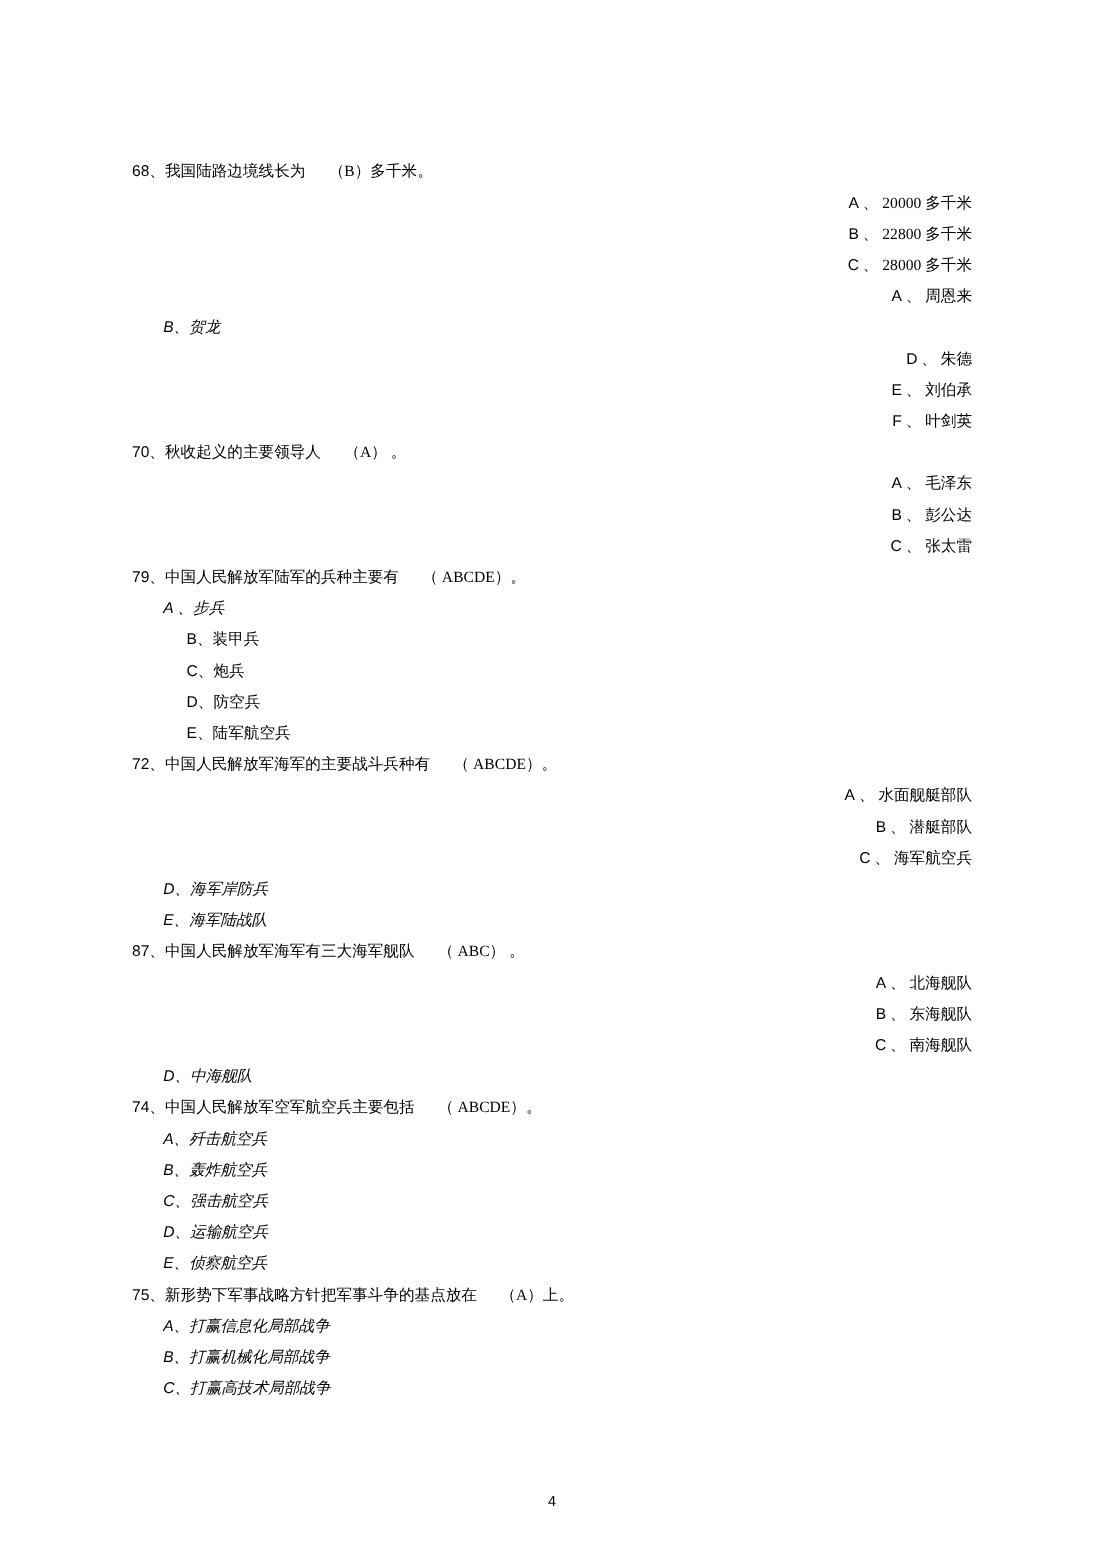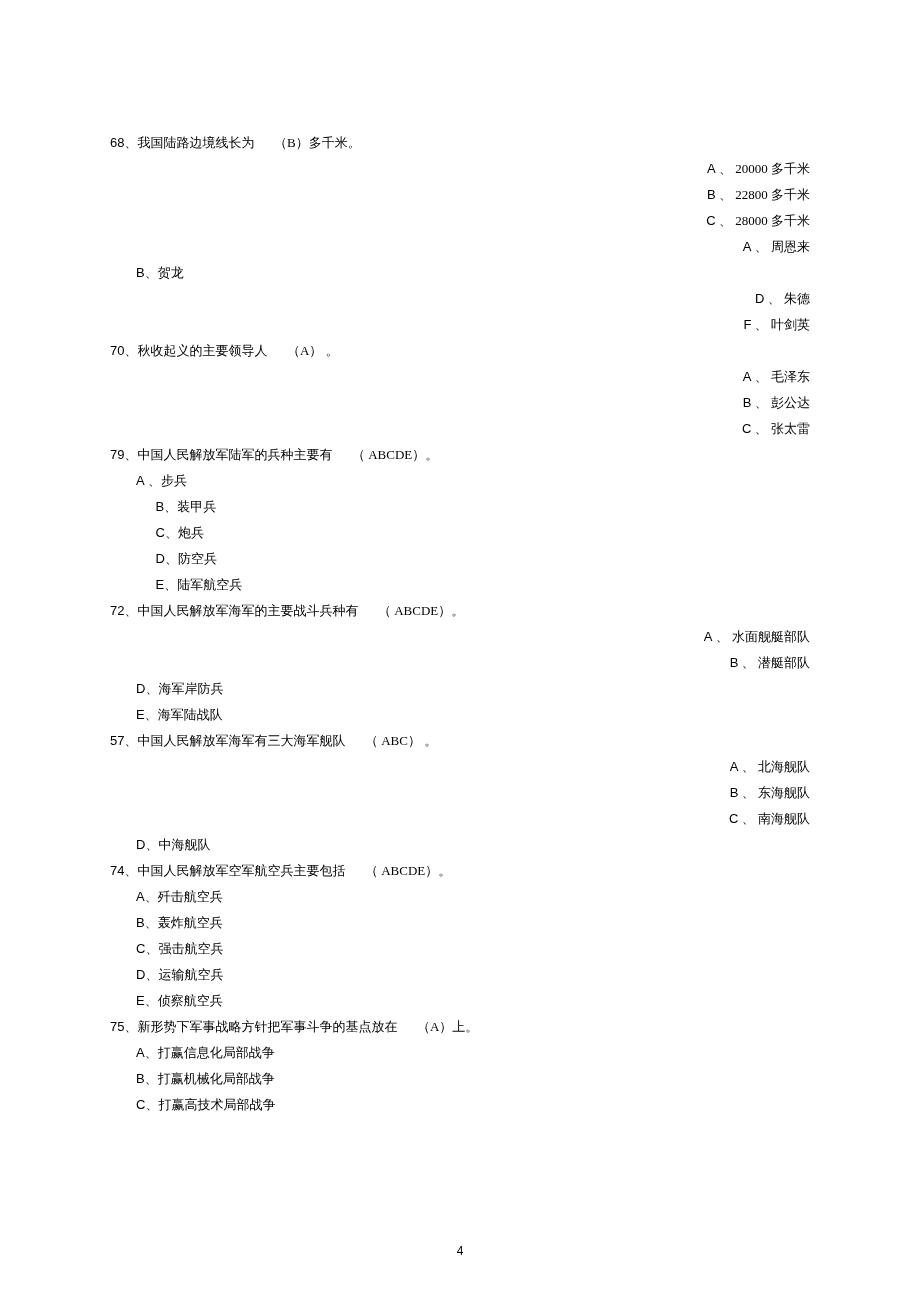--- a/index.html
+++ b/index.html
@@ -20,20 +20,21 @@
   }
   .q-line {
     display: block;
   }
   .opt-line {
     padding-left: 1em;
     text-align: right;
   }
   .opt-line-2 {
     padding-left: 2em;
+    font-style: italic;
   }
   .opt-line-3 {
     padding-left: 3.5em;
   }
   .gap {
     display: inline-block;
     width: 1.5em;
   }
   .sans {
     font-family: Arial, sans-serif;
@@ -52,37 +53,39 @@
 
 <div class="page">
   <div id="content">
       <div class="q-line"><span class="sans">68</span><span>、我国陆路边境线长为</span><span class="gap"></span><span>（B）</span><span>多千米。</span></div>
       <div class="q-line opt-line"><span class="sans">A</span><span> 、 </span><span>20000 多千米</span></div>
       <div class="q-line opt-line"><span class="sans">B</span><span> 、 </span><span>22800 多千米</span></div>
       <div class="q-line opt-line"><span class="sans">C</span><span> 、 </span><span>28000 多千米</span></div>
       <div class="q-line opt-line"><span class="sans">A</span><span> 、 </span><span>周恩来</span></div>
       <div class="q-line opt-line-2"><span class="sans">B</span><span>、</span><span>贺龙</span></div>
       <div class="q-line opt-line"><span class="sans">D</span><span> 、 </span><span>朱德</span></div>
+      <div class="q-line opt-line"><span class="sans">E</span><span> 、 </span><span>刘伯承</span></div>
       <div class="q-line opt-line"><span class="sans">F</span><span> 、 </span><span>叶剑英</span></div>
       <div class="q-line"><span class="sans">70</span><span>、秋收起义的主要领导人</span><span class="gap"></span><span>（A）</span><span> 。</span></div>
       <div class="q-line opt-line"><span class="sans">A</span><span> 、 </span><span>毛泽东</span></div>
       <div class="q-line opt-line"><span class="sans">B</span><span> 、 </span><span>彭公达</span></div>
       <div class="q-line opt-line"><span class="sans">C</span><span> 、 </span><span>张太雷</span></div>
       <div class="q-line"><span class="sans">79</span><span>、中国人民解放军陆军的兵种主要有</span><span class="gap"></span><span>（ ABCDE）</span><span>。</span></div>
       <div class="q-line opt-line-2"><span class="sans">A</span><span>  、</span><span>步兵</span></div>
       <div class="q-line opt-line-3"><span class="sans">B</span><span>、</span><span>装甲兵</span></div>
       <div class="q-line opt-line-3"><span class="sans">C</span><span>、</span><span>炮兵</span></div>
       <div class="q-line opt-line-3"><span class="sans">D</span><span>、</span><span>防空兵</span></div>
       <div class="q-line opt-line-3"><span class="sans">E</span><span>、</span><span>陆军航空兵</span></div>
       <div class="q-line"><span class="sans">72</span><span>、中国人民解放军海军的主要战斗兵种有</span><span class="gap"></span><span>（ ABCDE）</span><span>。</span></div>
       <div class="q-line opt-line"><span class="sans">A</span><span> 、 </span><span>水面舰艇部队</span></div>
       <div class="q-line opt-line"><span class="sans">B</span><span> 、 </span><span>潜艇部队</span></div>
+      <div class="q-line opt-line"><span class="sans">C</span><span> 、 </span><span>海军航空兵</span></div>
       <div class="q-line opt-line-2"><span class="sans">D</span><span>、</span><span>海军岸防兵</span></div>
       <div class="q-line opt-line-2"><span class="sans">E</span><span>、</span><span>海军陆战队</span></div>
-      <div class="q-line"><span class="sans">57</span><span>、中国人民解放军海军有三大海军舰队</span><span class="gap"></span><span>（ ABC）</span><span> 。</span></div>
+      <div class="q-line"><span class="sans">87</span><span>、中国人民解放军海军有三大海军舰队</span><span class="gap"></span><span>（ ABC）</span><span> 。</span></div>
       <div class="q-line opt-line"><span class="sans">A</span><span> 、 </span><span>北海舰队</span></div>
       <div class="q-line opt-line"><span class="sans">B</span><span> 、 </span><span>东海舰队</span></div>
       <div class="q-line opt-line"><span class="sans">C</span><span> 、 </span><span>南海舰队</span></div>
       <div class="q-line opt-line-2"><span class="sans">D</span><span>、</span><span>中海舰队</span></div>
       <div class="q-line"><span class="sans">74</span><span>、中国人民解放军空军航空兵主要包括</span><span class="gap"></span><span>（ ABCDE）</span><span>。</span></div>
       <div class="q-line opt-line-2"><span class="sans">A</span><span>、</span><span>歼击航空兵</span></div>
       <div class="q-line opt-line-2"><span class="sans">B</span><span>、</span><span>轰炸航空兵</span></div>
       <div class="q-line opt-line-2"><span class="sans">C</span><span>、</span><span>强击航空兵</span></div>
       <div class="q-line opt-line-2"><span class="sans">D</span><span>、</span><span>运输航空兵</span></div>
       <div class="q-line opt-line-2"><span class="sans">E</span><span>、</span><span>侦察航空兵</span></div>

